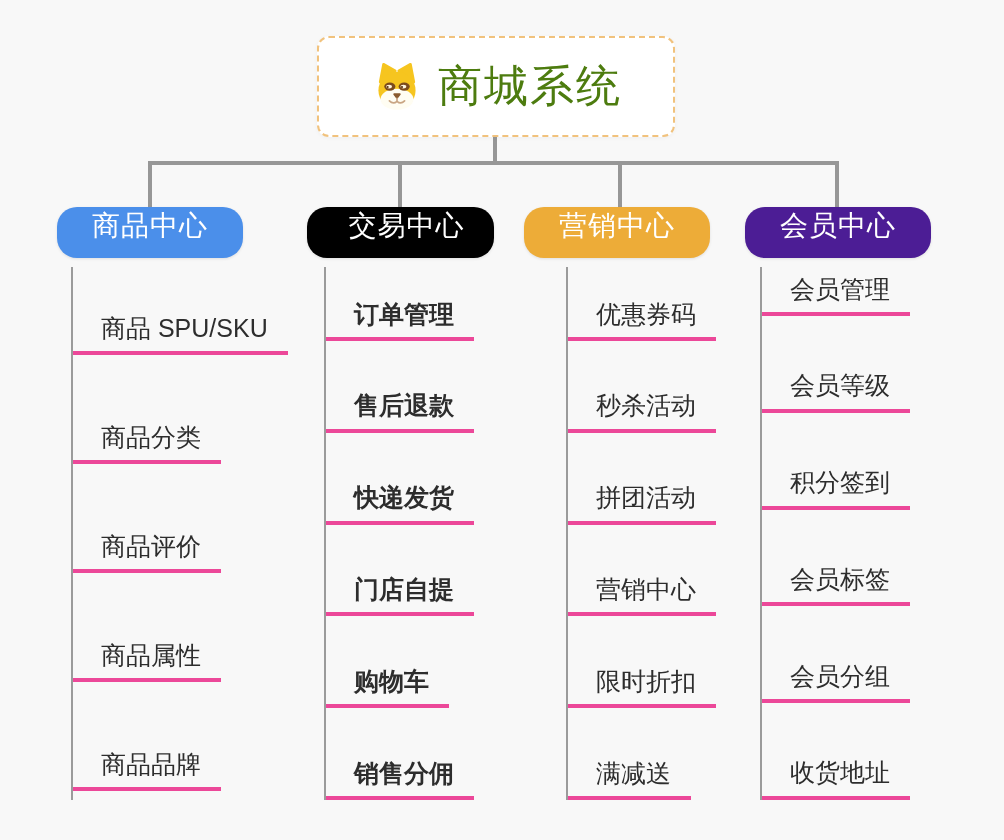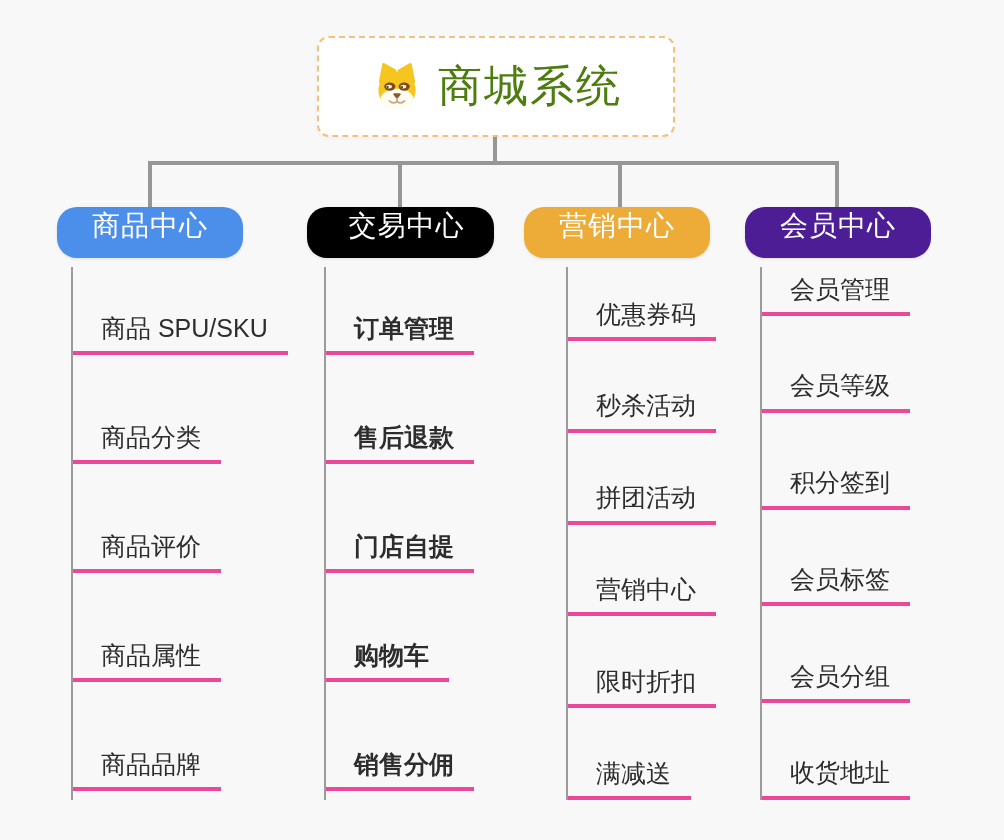--- a/index.html
+++ b/index.html
@@ -128,20 +128,23 @@
   </div>
 
   <div class="leaf-column pos-c2">
     <div class="leaf-row">
         <span class="leaf-label">订单管理</span>
       </div>
     <div class="leaf-row">
         <span class="leaf-label">售后退款</span>
       </div>
     <div class="leaf-row">
+        <span class="leaf-label">快递发货</span>
+      </div>
+    <div class="leaf-row">
         <span class="leaf-label">门店自提</span>
       </div>
     <div class="leaf-row">
         <span class="leaf-label">购物车</span>
       </div>
     <div class="leaf-row">
         <span class="leaf-label">销售分佣</span>
       </div>
   </div>
 

